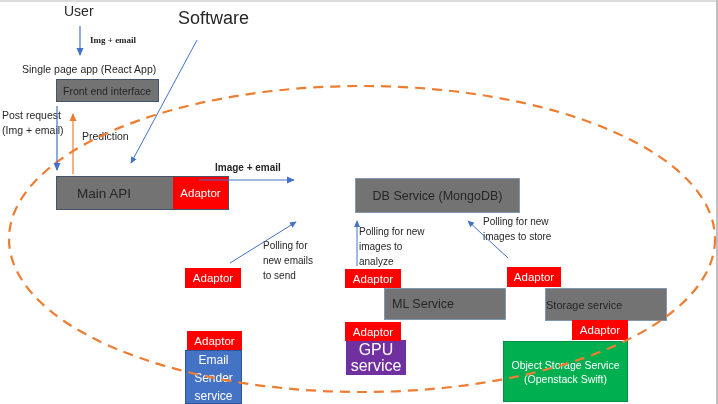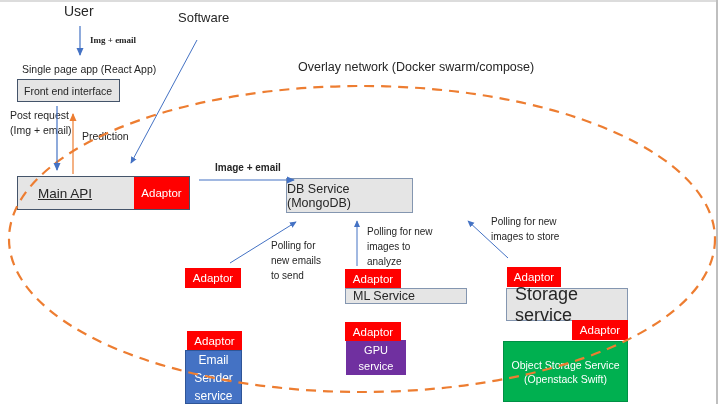--- a/index.html
+++ b/index.html
@@ -7,73 +7,72 @@
     position:relative;width:718px;height:404px;background:#ffffff;
     font-family:"Liberation Sans","DejaVu Sans",sans-serif;color:#262626;
     overflow:hidden;
   }
   .frame-top{position:absolute;left:0;top:0;width:718px;height:2px;background:#dcdcdc;}
   .frame-right{position:absolute;right:0;top:0;width:2px;height:404px;background:#bfbfbf;}
   .lbl{position:absolute;white-space:nowrap;line-height:14px;}
   .lbl .ln{display:block;}
   .big{font-size:14px;}
   .med{font-size:12.5px;}
-  .sml{font-size:10px;line-height:15px;margin-left:8px;}
+  .sml{font-size:10px;line-height:15px;}
   .tiny{font-size:9px;font-weight:600;}
   .node{
-    position:absolute;background:#e5e5e5;border:1px solid #44546A;box-sizing:border-box;
-    font-size:12.5px;display:flex;align-items:center;
+    position:absolute;background:#737373;border:1px solid #44546A;box-sizing:border-box;
+    font-size:12.5px;display:flex;align-items:center;margin-left:39px;
   }
   .node.lightb{border-color:#8496B0;}
   .adaptor{
     position:absolute;background:#FF0000;color:#fff;box-sizing:border-box;
     font-size:11.5px;display:flex;align-items:center;justify-content:center;
   }
   .container-box{
     position:absolute;color:#fff;box-sizing:border-box;text-align:center;
   }
   .mainapi{display:flex;align-items:stretch;padding:0;}
-  .mainapi .api-label{flex:1;display:flex;align-items:center;padding-left:20px;font-size:13.5px;text-decoration:underline;}
+  .mainapi .api-label{flex:1;display:flex;align-items:center;padding-left:20px;font-size:13.5px;}
   .mainapi .api-adaptor{width:55px;background:#FF0000;color:#fff;display:flex;align-items:center;justify-content:center;font-size:11.5px;}
   .centered{justify-content:center;}
   .multiline{display:block;padding:2px 0 0 4px;line-height:17px;align-items:flex-start;}
   svg.connectors{position:absolute;left:0;top:0;z-index:10;pointer-events:none;}
   .z1{z-index:1}.z2{z-index:2}.z3{z-index:3}
 </style>
 </head>
 <body>
 
 <div class="canvas">
 
   <div class="frame-top"></div>
   <div class="frame-right"></div>
 
   <div class="lbl big" style="left:64px;top:4px;">User</div>
-  <div class="lbl" style="left:178px;top:11px;font-size:13px;">Software</div>
+  <div class="lbl" style="left:178px;top:11px;font-size:18px;">Software</div>
   <div class="lbl tiny" style="left:90px;top:33px;font-family:Liberation Serif, serif;">Img + email</div>
 
   <div class="lbl" style="left:22px;top:62px;font-size:10.5px;">Single page app (React  App)</div>
   <div class="node z2" style="left:17px;top:79px;width:103px;height:23px;padding-left:6px;font-size:10.5px;">Front end interface</div>
 
   <div class="lbl sml" style="left:2px;top:108px;font-size:10.5px;">
     <span class="ln">Post request</span>
     <span class="ln">(Img + email)</span>
   </div>
   <div class="lbl" style="left:82px;top:129px;font-size:10.5px;">Prediction</div>
 
   <div class="node mainapi z2" style="left:17px;top:176px;width:173px;height:34px;">
     <div class="api-label">Main API</div>
     <div class="api-adaptor">Adaptor</div>
   </div>
 
   <div class="lbl tiny" style="left:215px;top:161px;font-size:10px;">Image + email</div>
 
-  <div class="lbl med" style="left:298px;top:60px;">Overlay network (Docker swarm/compose)</div>
 
-  <div class="node lightb centered z2" style="left:286px;top:178px;width:127px;height:35px;">DB Service (MongoDB)</div>
+  <div class="node lightb centered z2" style="left:316px;top:178px;width:165px;height:35px;">DB Service (MongoDB)</div>
 
   <div class="lbl sml" style="left:263px;top:238px;">
     <span class="ln">Polling for</span>
     <span class="ln">new emails</span>
     <span class="ln">to send</span>
   </div>
   <div class="lbl sml" style="left:359px;top:224px;">
     <span class="ln">Polling for new</span>
     <span class="ln">images to</span>
     <span class="ln">analyze</span>
@@ -85,29 +84,29 @@
 
   <div class="adaptor z3" style="left:185px;top:268px;width:56px;height:20px;">Adaptor</div>
   <div class="adaptor z3" style="left:187px;top:331px;width:55px;height:19px;">Adaptor</div>
   <div class="container-box z1" style="left:185px;top:350px;width:57px;height:54px;background:#4472C4;border:1px solid #2F5597;font-size:12px;line-height:18px;">
     <span class="ln">Email</span>
     <span class="ln">Sender</span>
     <span class="ln">service</span>
   </div>
 
   <div class="adaptor z3" style="left:345px;top:269px;width:56px;height:19px;">Adaptor</div>
-  <div class="node lightb z2" style="left:345px;top:288px;width:122px;height:16px;padding-left:7px;">ML Service</div>
+  <div class="node lightb z2" style="left:345px;top:288px;width:122px;height:32px;padding-left:7px;">ML Service</div>
   <div class="adaptor z3" style="left:345px;top:322px;width:56px;height:19px;">Adaptor</div>
-  <div class="container-box z1" style="left:346px;top:340px;width:60px;height:35px;background:#7030A0;font-size:11px;line-height:16px;padding-top:2px;">
+  <div class="container-box z1" style="left:346px;top:340px;width:60px;height:35px;background:#7030A0;font-size:16px;line-height:16px;padding-top:2px;">
     <span class="ln">GPU</span>
     <span class="ln">service</span>
   </div>
 
   <div class="adaptor z3" style="left:507px;top:267px;width:54px;height:20px;">Adaptor</div>
-  <div class="node lightb z2" style="left:506px;top:288px;width:122px;height:33px;padding-left:8px;font-size:18px;">Storage service</div>
+  <div class="node lightb z2" style="left:506px;top:288px;width:122px;height:33px;font-size:11px;">Storage service</div>
   <div class="adaptor z3" style="left:572px;top:320px;width:56px;height:20px;">Adaptor</div>
   <div class="container-box z1" style="left:503px;top:341px;width:125px;height:61px;background:#00B050;border:1px solid #009045;font-size:10.5px;line-height:14px;padding-top:16px;">
     <span class="ln">Object Storage Service</span>
     <span class="ln">(Openstack Swift)</span>
   </div>
 
   <svg class="connectors" width="718" height="404" viewBox="0 0 718 404">
     <defs>
       <marker id="ab" viewBox="0 0 10 10" refX="8" refY="5" markerWidth="7.5" markerHeight="7.5" orient="auto">
         <path d="M0,1 L9,5 L0,9 z" fill="#4472C4"></path>

